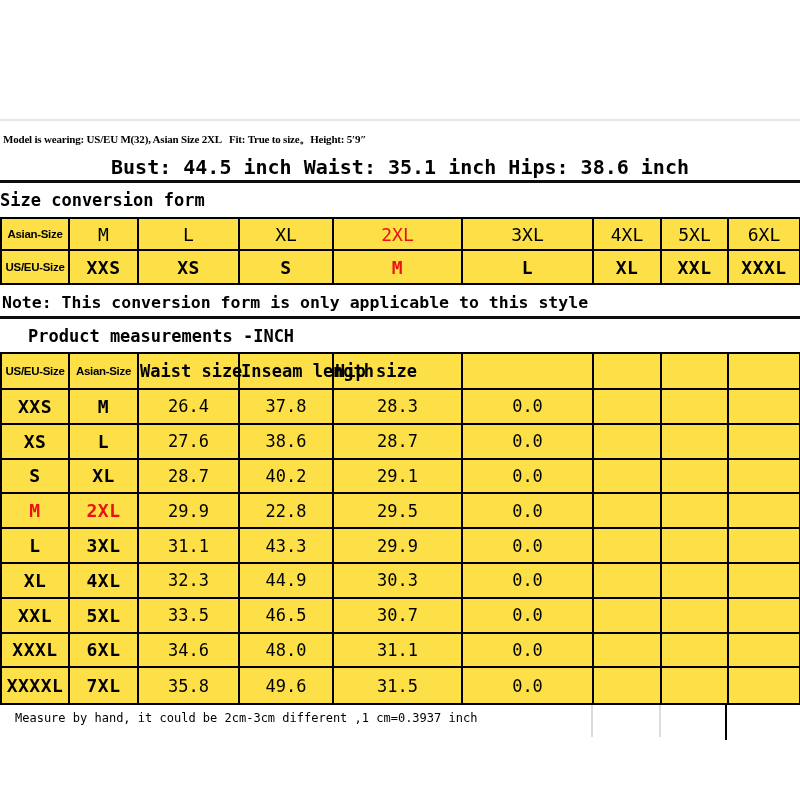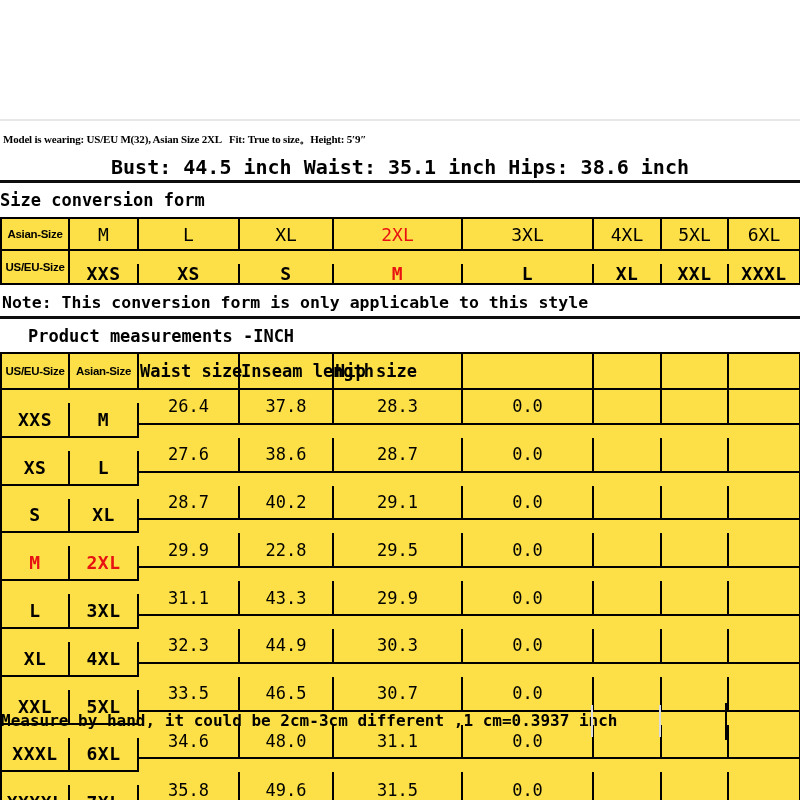--- a/index.html
+++ b/index.html
@@ -14,21 +14,21 @@
   .abs{position:absolute;}
   .gridline-top{top:119px;left:0;width:800px;height:2px;background:#e7e7e7;}
   .model-line1{top:132px;left:3px;font-size:11px;font-weight:700;white-space:pre;letter-spacing:-0.2px;font-family:Liberation Serif, serif;}
   .model-line2{top:155px;left:0;width:800px;text-align:center;font-size:20px;font-weight:700;white-space:pre;}
   .hr1{top:180px;left:0;width:800px;height:3px;background:#0d0d0d;}
   .section-title{left:0;width:800px;text-align:left;font-size:17px;font-weight:700;white-space:pre;}
   .conv-title{top:190px;}
   .prod-title{top:326px;padding-left:28px;}
   .hr2{top:316px;left:0;width:800px;height:3px;background:#0d0d0d;}
   .note-text{top:293px;left:2px;font-size:16.5px;font-weight:700;white-space:pre;}
-  .footer-text{top:711px;left:1px;font-size:16px;font-weight:700;white-space:pre;}
+  .footer-text{top:711px;left:15px;font-size:12px;font-weight:400;white-space:pre;}
 
   .grid{
     display:grid;
     grid-template-columns:68px 69px 101px 94px 129px 131px 68px 67px 70px;
     border:2px solid #000;
     background:#fde047;
   }
   .conv-grid{top:217px;left:0;grid-auto-rows:32px;}
   .meas-grid{top:352px;left:0;}
   .meas-grid .hdr{height:36px;}
@@ -41,21 +41,21 @@
     overflow:visible;
     white-space:pre;
   }
   .cell.lastcol{border-right:none;}
   .cell.lastrow{border-bottom:none;}
   .label-cell{
     font-family:"Liberation Sans",sans-serif;
     font-weight:700;font-size:11.5px;letter-spacing:-0.3px;
   }
   .size-val{font-size:18px;font-weight:400;}
-  .size-val.b{font-weight:700;letter-spacing:0.5px;margin-top:13px;}
+  .size-val.b{font-weight:700;letter-spacing:0.5px;}
   .num-val{font-size:17px;font-weight:400;}
   .head-mono{font-size:17px;font-weight:700;justify-content:flex-start;padding-left:1px;}
   .red{color:#e81212;}
 
   .vline{width:2px;}
   .vline-gray{background:#dcdcdc;width:1.5px;}
   .vline-black{background:#000;}
 </style>
 </head>
 <body>

